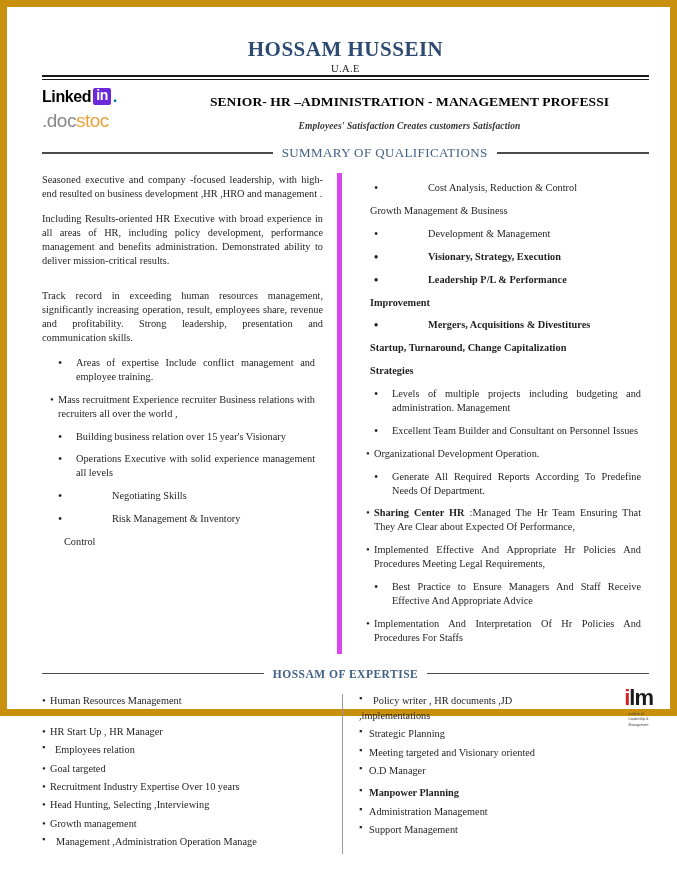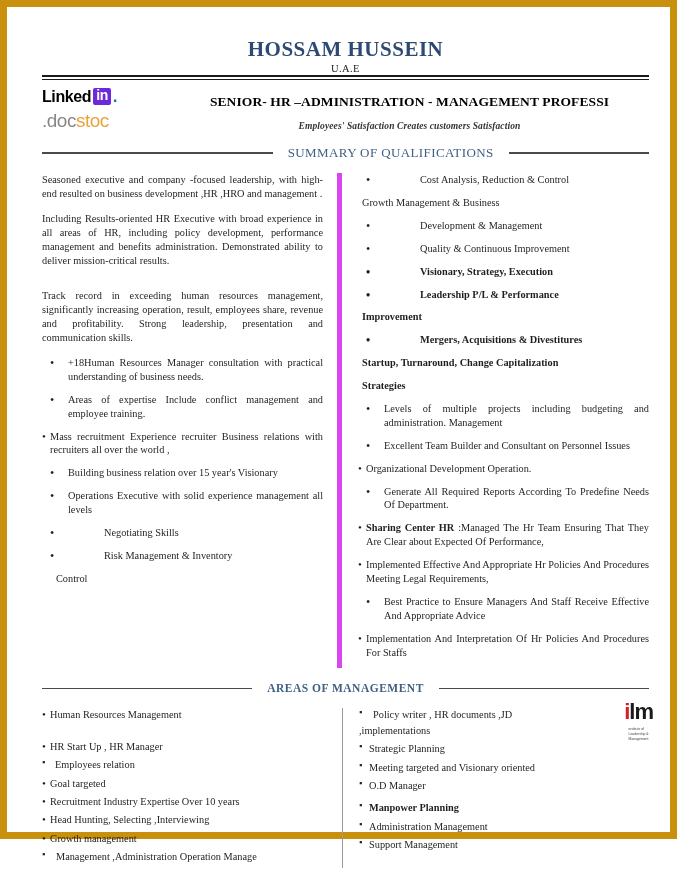--- a/index.html
+++ b/index.html
@@ -5,21 +5,21 @@
   html,body{margin:0;padding:0;}
   body{
     width:677px;height:876px;
     background:#ffffff;
     font-family:"Liberation Serif", serif;
     color:#1a1a1a;
     overflow:hidden;
   }
   .page{
     position:relative;
-    width:677px;height:839px;
+    width:677px;height:716px;
     box-sizing:border-box;
     border:7px solid #c8900c;
     background:#fff;
   }
   .sheet{
     position:absolute;
     left:7px;top:7px;
     width:663px;height:862px;
     box-sizing:border-box;
     padding:24px 28px 10px 28px;
@@ -96,21 +96,21 @@
     letter-spacing:.1px;
   }
   .tagline{
     font-size:9.5px;font-style:italic;font-weight:bold;
     color:#333;margin-top:11px;letter-spacing:.1px;
   }
 
   
   .sec-head{
     display:flex;align-items:center;
-    gap:15px;margin-top:1px;
+    gap:9px;margin-top:1px;
   }
   .sec-head .hr{flex:1;height:2px;background:#4a4a4a;}
   .sec-head .hr.short{flex:0 0 38%;}
   .sec-title{
     font-size:13px;color:#3f6184;
     letter-spacing:.4px;white-space:nowrap;
   }
   .sec-head.expertise{margin-top:0;}
   .sec-head.expertise .hr{background:#4a4a4a;height:1.5px;}
   .sec-title.exp{
@@ -128,21 +128,21 @@
   .col-right{flex:1;padding-left:16px;box-sizing:border-box;}
 
   p.para{
     margin:0 0 11px 0;
     font-size:10.3px;line-height:1.35;
     text-align:justify;
     color:#1f1f1f;
   }
   p.para.gap{margin-bottom:22px;}
 
-  ul.blist{margin:0;padding:0;list-style:none;font-family:Liberation Serif, serif;}
+  ul.blist{margin:8px;padding:0;list-style:none;font-family:Liberation Serif, serif;}
   ul.blist li{
     position:relative;
     font-size:10.3px;line-height:1.35;
     margin-bottom:9px;
     text-align:justify;
     color:#1f1f1f;
   }
   
   li.b-round{padding-left:26px;}
   li.b-round:before{content:"\2022";position:absolute;left:8px;top:-1px;font-size:12px;}
@@ -224,37 +224,35 @@
   </div>
 
   <div class="cols">
 
     <div class="col-left">
       <p class="para">Seasoned executive and company -focused leadership, with high-end resulted on business development ,HR ,HRO and management .</p>
       <p class="para gap">Including Results-oriented HR Executive with broad experience in all areas of HR, including policy development, performance management and benefits administration. Demonstrated ability to deliver mission-critical results.</p>
       <p class="para">Track record in exceeding human resources management, significantly increasing operation, result, employees share, revenue and profitability. Strong leadership, presentation and communication skills.</p>
 
       <ul class="blist" style="margin-top:8px;">
-        <li class="b-round">+18Human Resources Manager consultation with practical understanding of business needs.</li>
         <li class="b-round">Areas of expertise Include conflict management and employee training.</li>
         <li class="b-tight">Mass recruitment  Experience recruiter Business relations with recruiters all over the world ,</li>
         <li class="b-round">Building business relation over 15 year's Visionary</li>
         <li class="b-round sp">Operations Executive with solid experience management all levels</li>
         <li class="b-wide nb">Negotiating Skills</li>
         <li class="b-wide nb">Risk Management &amp; Inventory</li>
         <li style="padding-left:14px;">Control</li>
       </ul>
     </div>
 
     <div class="col-right">
       <ul class="blist right-list">
         <li class="b-wide nb">Cost Analysis, Reduction &amp; Control</li>
         <li class="nb" style="padding-left:4px;">Growth Management &amp; Business</li>
         <li class="b-wide nb">Development &amp; Management</li>
-        <li class="b-wide nb">Quality &amp; Continuous Improvement</li>
         <li class="b-wide nb bold">Visionary, Strategy, Execution</li>
         <li class="b-wide nb bold">Leadership P/L &amp; Performance</li>
         <li class="nb bold" style="padding-left:4px;">Improvement</li>
         <li class="b-wide nb bold">Mergers, Acquisitions &amp; Divestitures</li>
         <li class="nb bold" style="padding-left:4px;">Startup, Turnaround, Change Capitalization</li>
         <li class="bold" style="padding-left:4px;">Strategies</li>
         <li class="b-round">Levels of multiple projects including budgeting and administration. Management</li>
         <li class="b-round">Excellent Team Builder and Consultant on Personnel Issues</li>
         <li class="b-tight">Organizational Development Operation.</li>
         <li class="b-round">Generate All Required Reports According To Predefine Needs Of Department.</li>
@@ -262,21 +260,21 @@
         <li class="b-tight">Implemented Effective And Appropriate Hr Policies And Procedures Meeting Legal Requirements,</li>
         <li class="b-round">Best Practice to Ensure Managers And Staff Receive Effective And Appropriate Advice</li>
         <li class="b-tight">Implementation And Interpretation Of Hr Policies And Procedures For Staffs</li>
       </ul>
     </div>
   </div>
 
   <div class="exp-wrap">
     <div class="sec-head expertise">
       <span class="hr"></span>
-      <span class="sec-title exp">AREAS OF MANAGEMENT</span>
+      <span class="sec-title exp">HOSSAM OF EXPERTISE</span>
       <span class="hr"></span>
     </div>
 
     <div class="exp-cols">
       <div class="exp-left">
         <ul class="explist">
           <li class="b-tight" style="margin-bottom:18px;">Human Resources Management</li>
           <li class="b-tight">HR Start Up , HR Manager</li>
           <li class="b-sq" style="padding-left:13px;">Employees  relation</li>
           <li class="b-tight">Goal targeted</li>

